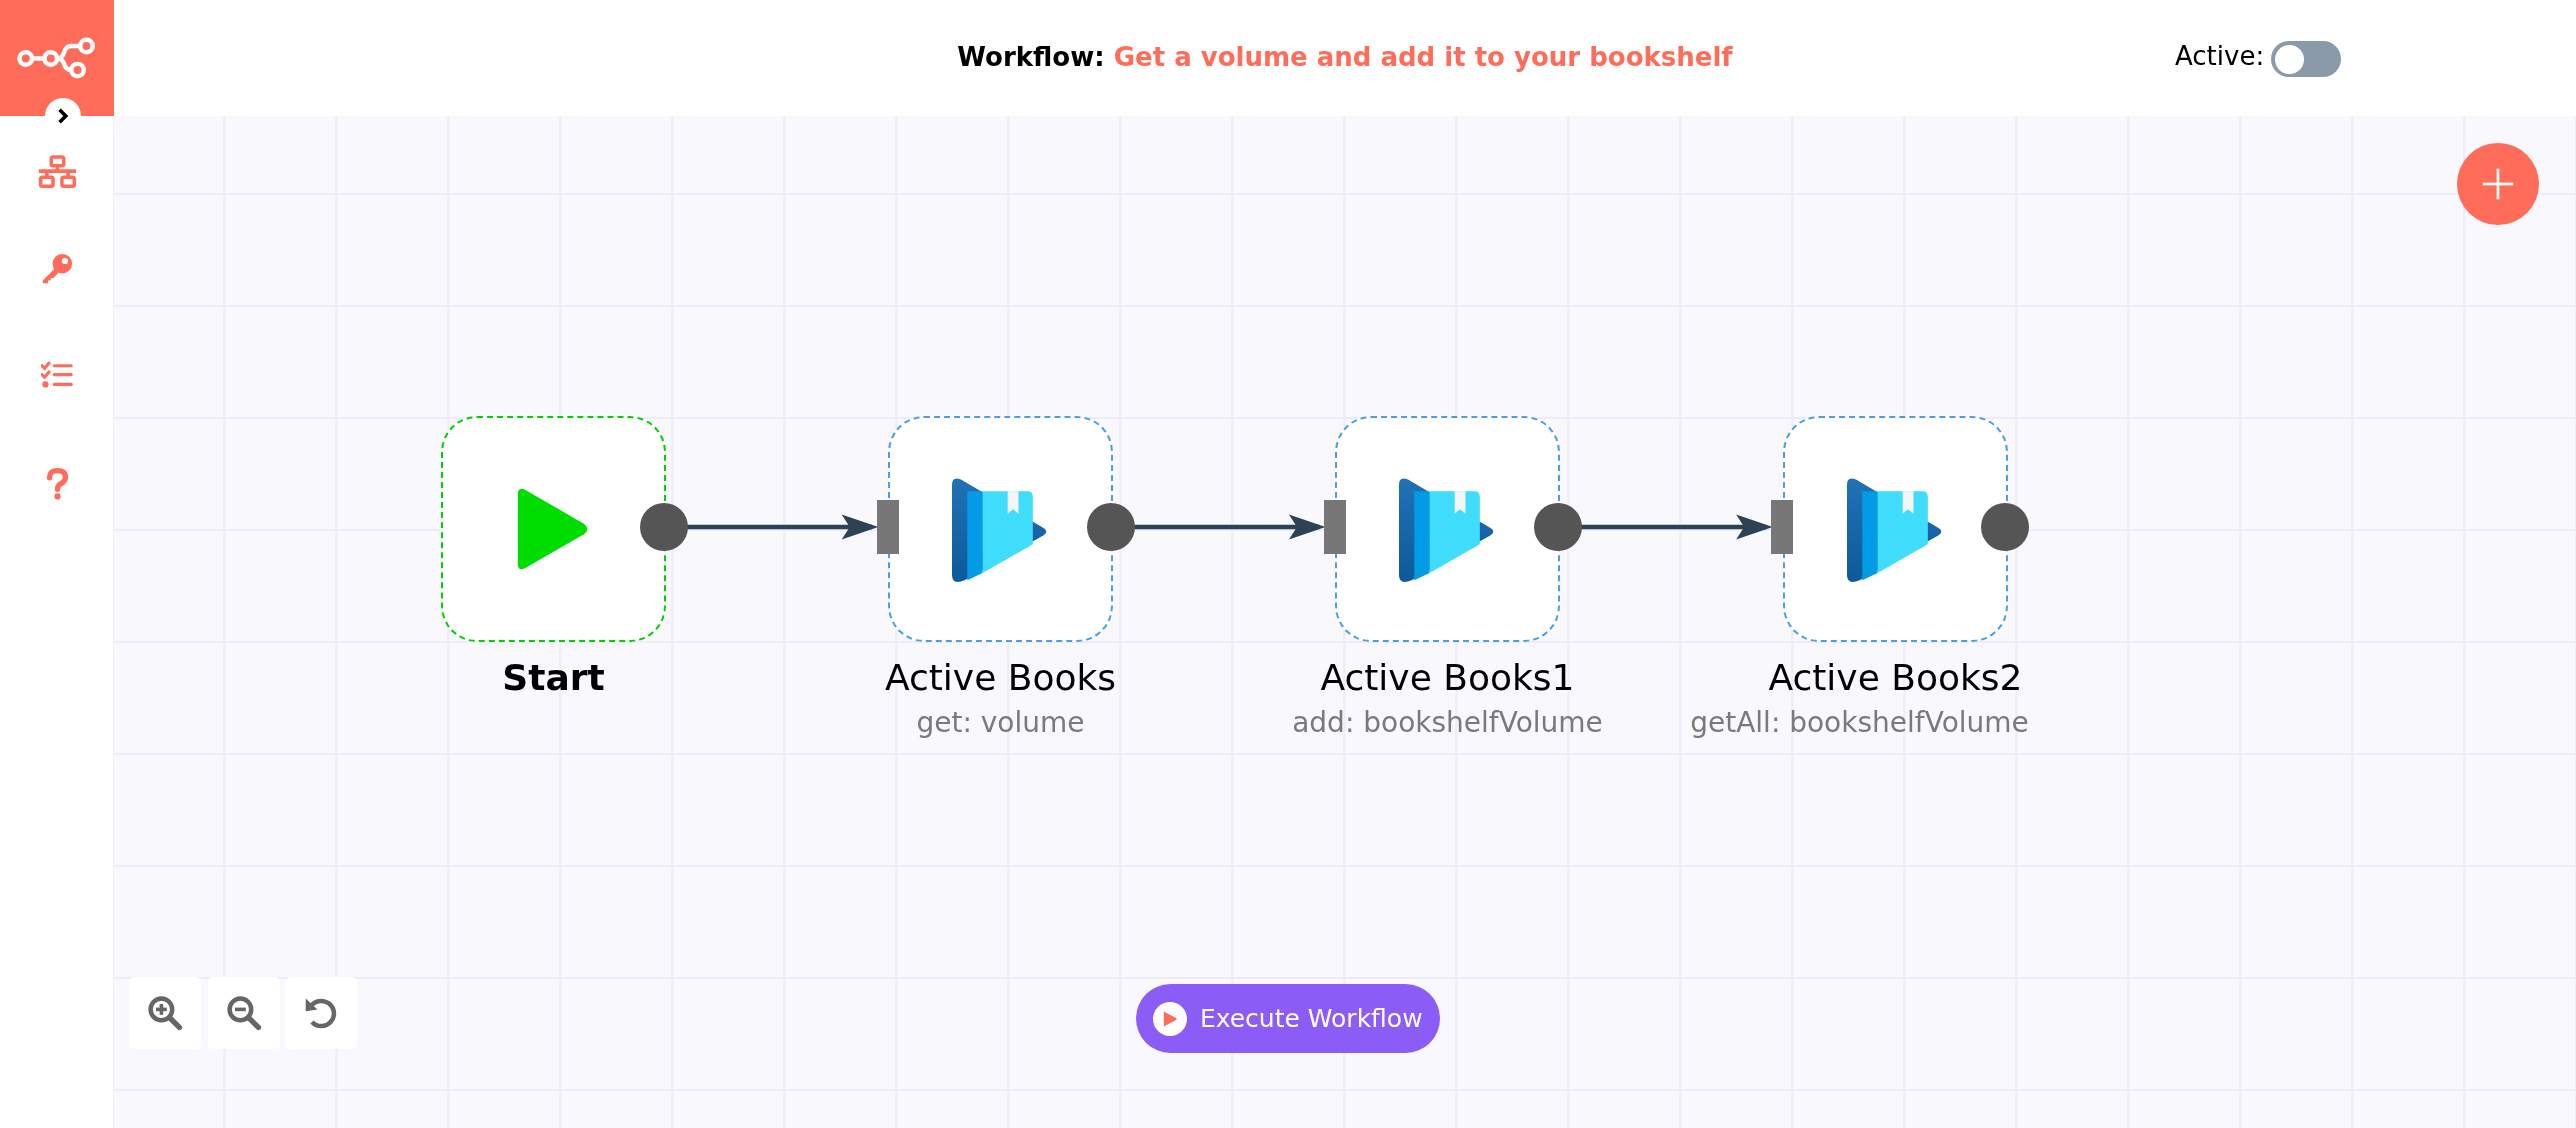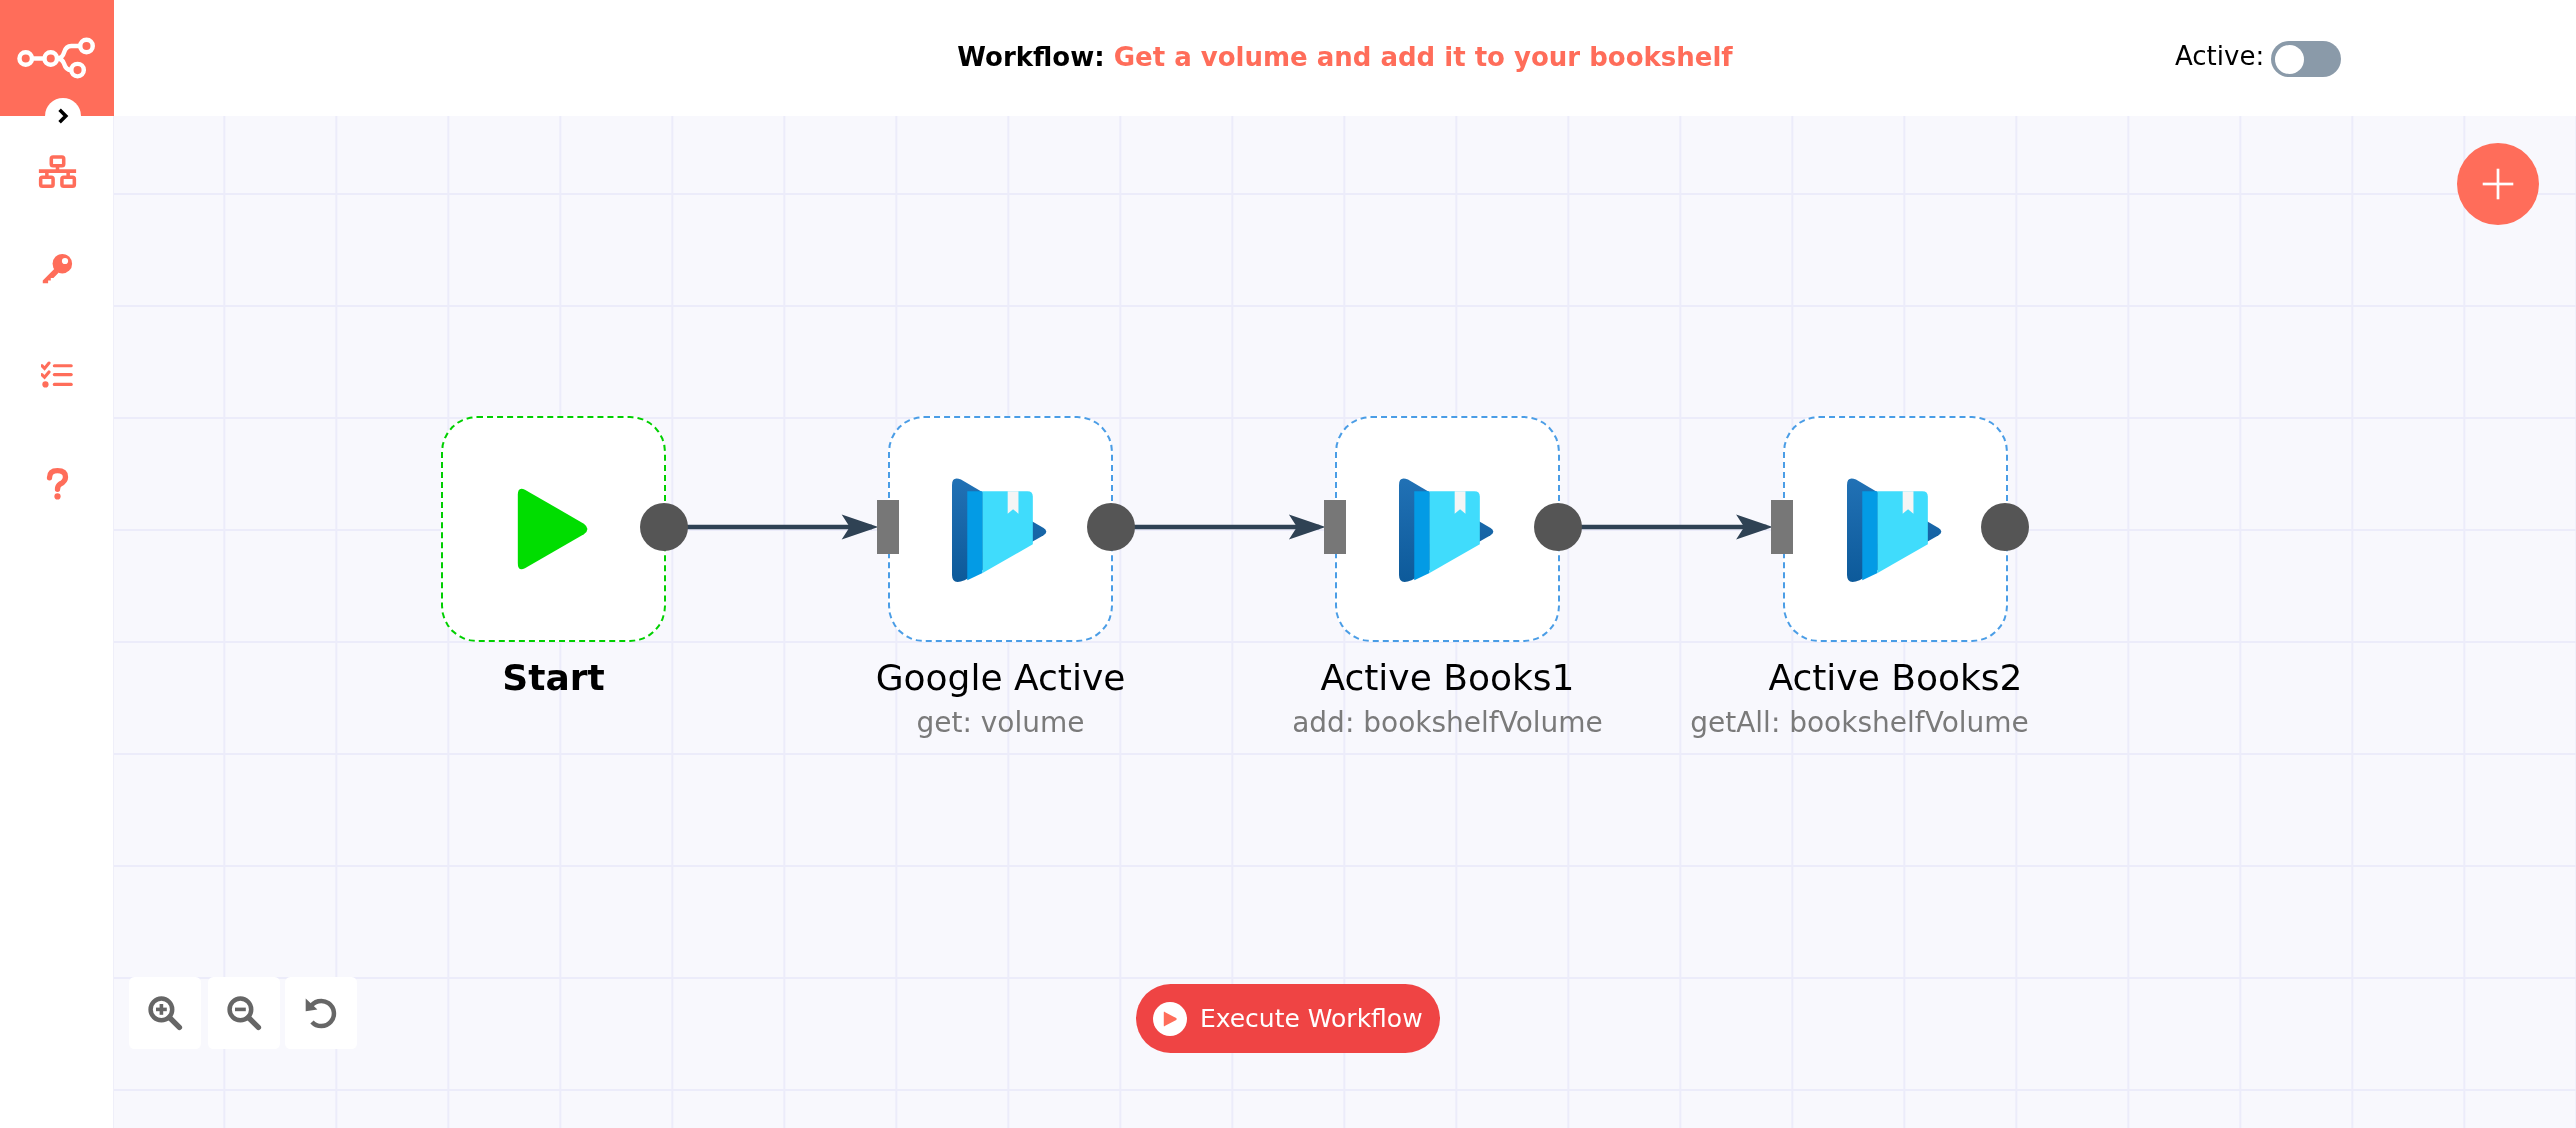--- a/index.html
+++ b/index.html
@@ -74,21 +74,21 @@
   .in-rect {
     position:absolute; width:22.4px; height:54px; background:#777; top:500px; z-index:3;
   }
   svg.edges { position:absolute; left:0; top:0; width:2576px; height:1129px; z-index:1; pointer-events:none; }
   .zoom-btn {
     position:absolute; top:977px; width:72px; height:72px; background:#fff; border-radius:5.4px;
     display:flex; align-items:center; justify-content:center; cursor:pointer; z-index:3;
   }
   .exec-btn {
     position:absolute; left:1136px; top:984px; width:304px; height:69px; border-radius:35px;
-    background:#ef4444; color:#fff; display:flex; align-items:center; justify-content:center; gap:12.5px;
+    background:#8b5cf6; color:#fff; display:flex; align-items:center; justify-content:center; gap:12.5px;
     font-size:25px; cursor:pointer; z-index:3; box-sizing:border-box;
   }
   .exec-btn .play {
     width:34px; height:34px; border-radius:50%; background:#fff; display:flex; align-items:center; justify-content:center;
   }
 </style>
 </head>
 <body>
 
 <div class="sidebar">
@@ -203,21 +203,21 @@
         <stop offset="1" stop-color="#0d5a9a"></stop>
       </linearGradient>
     </defs>
     <path d="M0 10 Q0 0 10 4 L102 58 Q108 62 102 66 L14 116 Q0 122 0 110 Z" fill="url(#gbTri)"></path>
     <path d="M17 17 L17 116 L34 108 L34 17 Z" fill="#039be5"></path>
     <path d="M34 17 L84 17 Q90 17 90 23 L90 76 L34 108 Z" fill="#40dcfc"></path>
     <path d="M62 17 L62 42 L68 37 L74 42 L74 17 Z" fill="#f5f5f5"></path>
   </svg>
 </div>
 <div class="out-dot" style="left:1087px;"></div>
-<div class="node-label" style="left:777px;">Google Active</div>
+<div class="node-label" style="left:777px;">Active Books</div>
 <div class="node-sub" style="left:777px;">get: volume</div>
 
 <div class="in-rect" style="left:1324px;"></div>
 <div class="node" style="left:1335px;">
   <svg width="97" height="106" viewBox="0 0 108 118">
     <path d="M0 10 Q0 0 10 4 L102 58 Q108 62 102 66 L14 116 Q0 122 0 110 Z" fill="url(#gbTri)"></path>
     <path d="M17 17 L17 116 L34 108 L34 17 Z" fill="#039be5"></path>
     <path d="M34 17 L84 17 Q90 17 90 23 L90 76 L34 108 Z" fill="#40dcfc"></path>
     <path d="M62 17 L62 42 L68 37 L74 42 L74 17 Z" fill="#f5f5f5"></path>
   </svg>

